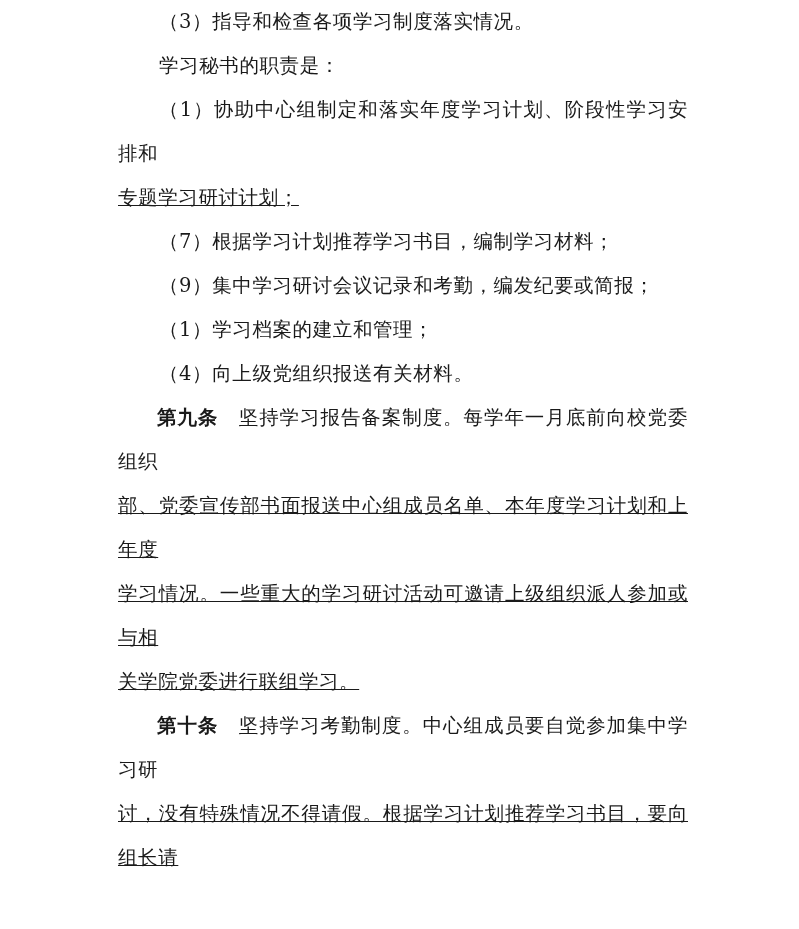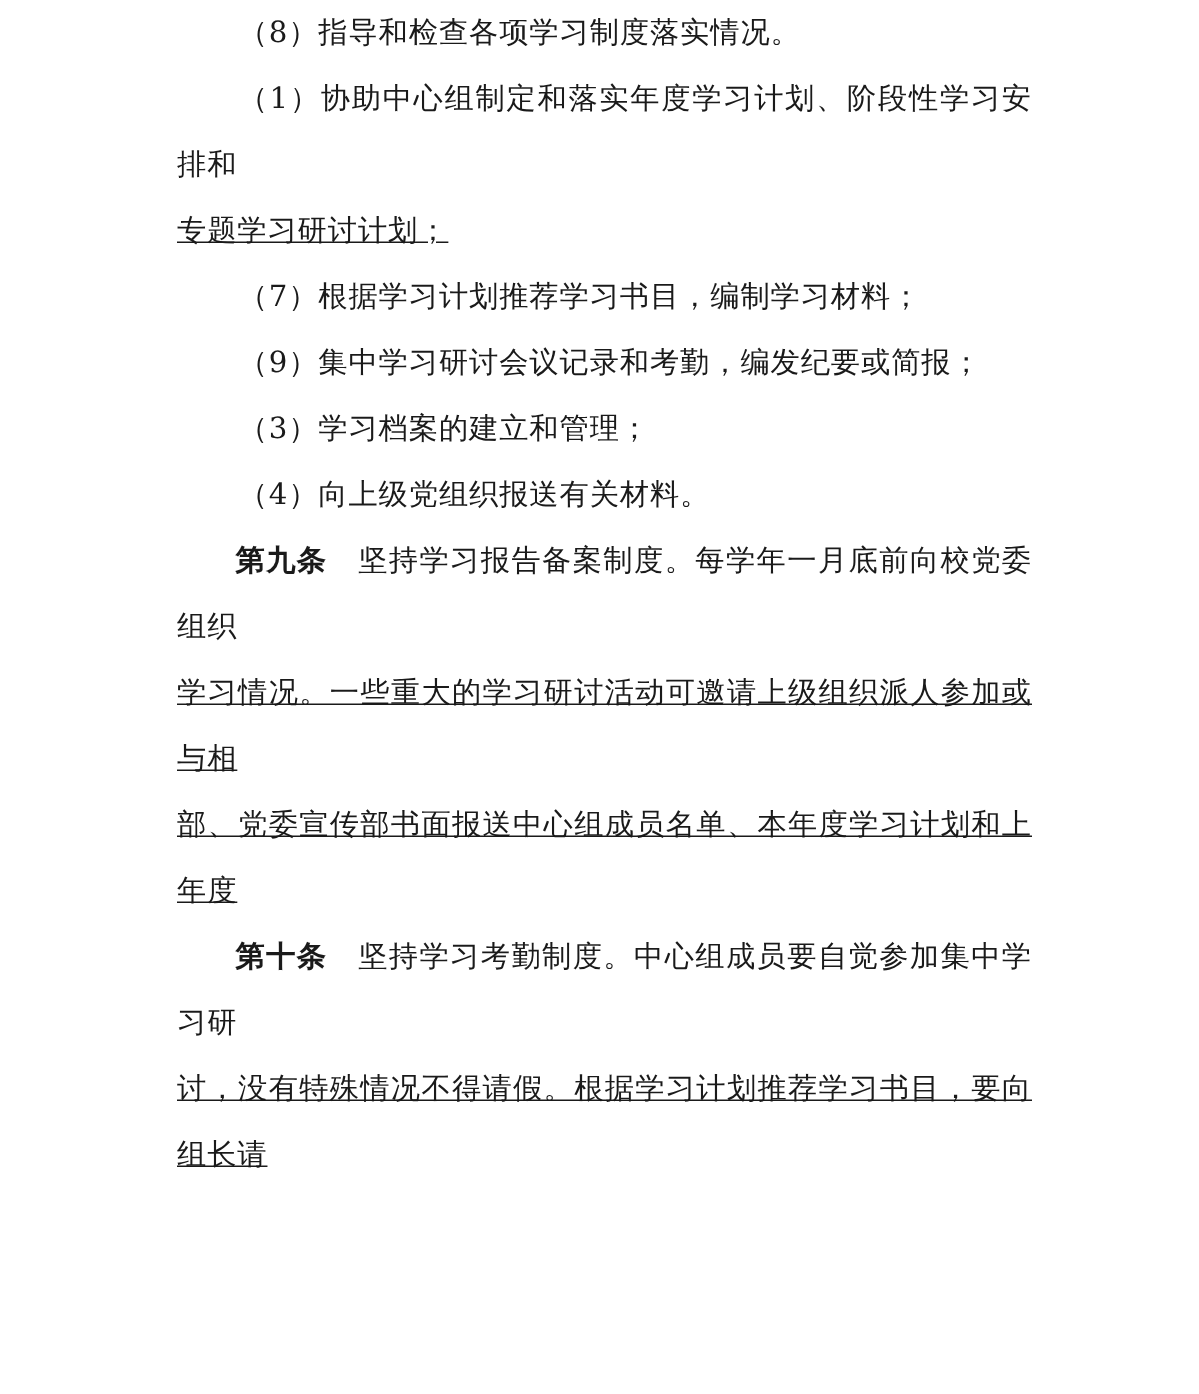--- a/index.html
+++ b/index.html
@@ -47,31 +47,33 @@
     font-weight: 700;
     margin-top: 42px;
   }
 </style>
 </head>
 <body>
 
 <div class="page">
   <div class="content">
 
-    <p class="para indent2">（8）指导和检查各项学习制度落实情况。</p>
+    <p class="para indent2">（3）指导和检查各项学习制度落实情况。</p>
+    <p class="para indent2">学习秘书的职责是：</p>
     <p class="para indent2">（1）协助中心组制定和落实年度学习计划、阶段性学习安排和</p>
     <p class="para noindent">专题学习研讨计划；</p>
     <p class="para indent2">（7）根据学习计划推荐学习书目，编制学习材料；</p>
     <p class="para indent2">（9）集中学习研讨会议记录和考勤，编发纪要或简报；</p>
-    <p class="para indent2">（3）学习档案的建立和管理；</p>
+    <p class="para indent2">（1）学习档案的建立和管理；</p>
     <p class="para indent2">（4）向上级党组织报送有关材料。</p>
 
     <p class="para indent1"><span class="heavy">第九条</span><span>　</span><span>坚持学习报告备案制度。每学年一月底前向校党委组织</span></p>
+    <p class="para noindent">部、党委宣传部书面报送中心组成员名单、本年度学习计划和上年度</p>
     <p class="para noindent">学习情况。一些重大的学习研讨活动可邀请上级组织派人参加或与相</p>
-    <p class="para noindent">部、党委宣传部书面报送中心组成员名单、本年度学习计划和上年度</p>
+    <p class="para noindent">关学院党委进行联组学习。</p>
 
     <p class="para indent1"><span class="heavy">第十条</span><span>　</span><span>坚持学习考勤制度。中心组成员要自觉参加集中学习研</span></p>
     <p class="para noindent">讨，没有特殊情况不得请假。根据学习计划推荐学习书目，要向组长请</p>
 
     <p class="para indent1"></p>
 
   </div>
 </div>
 
 </body></html>

